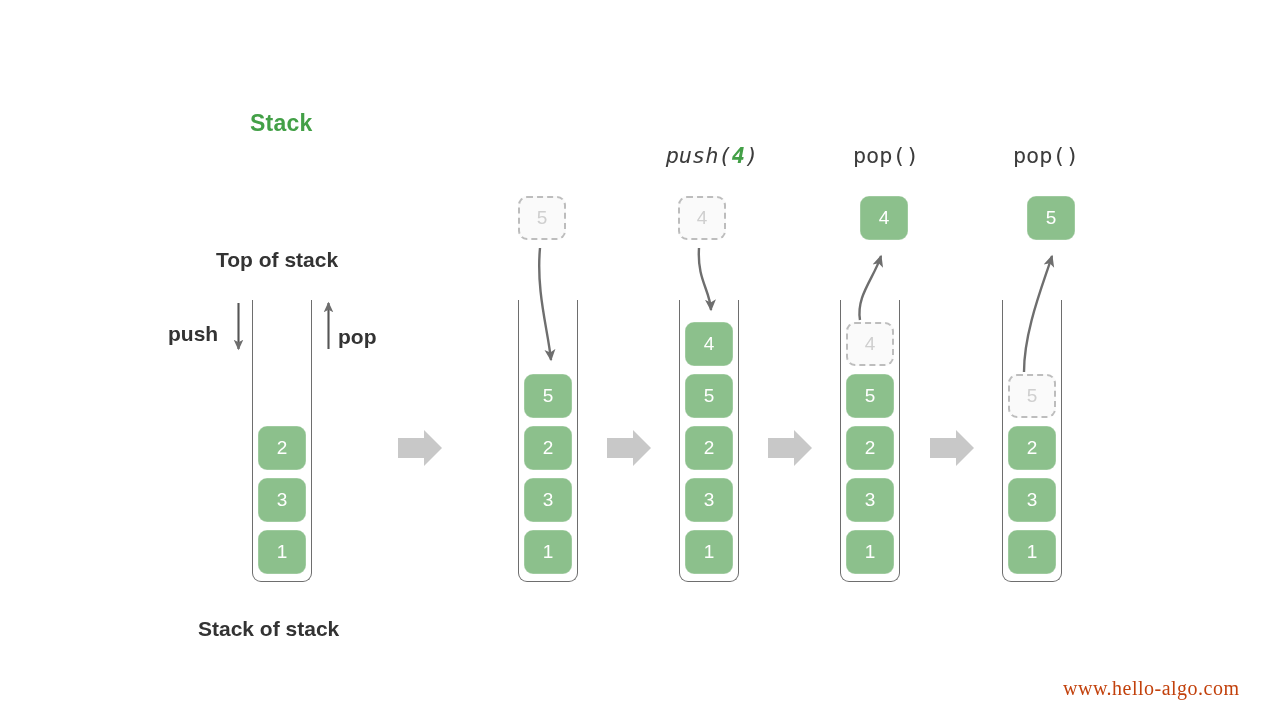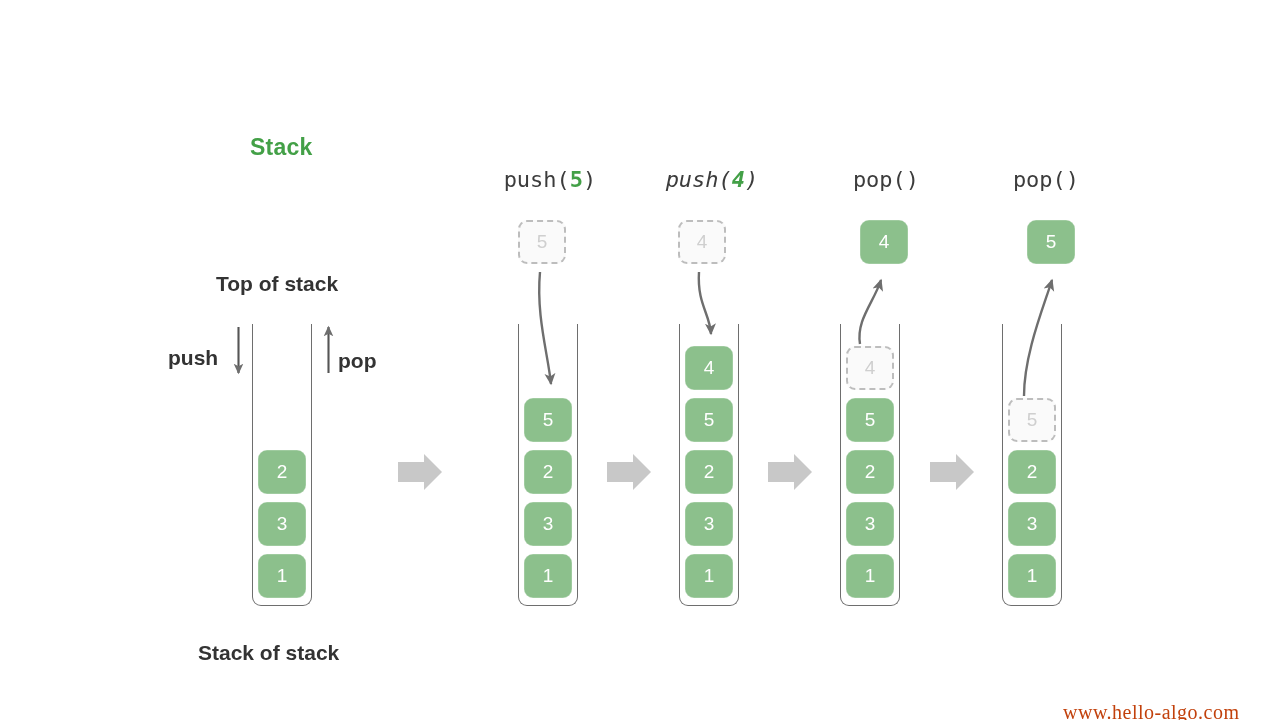--- a/index.html
+++ b/index.html
@@ -14,21 +14,20 @@
     position: relative;
     overflow: hidden;
     font-family: "Liberation Sans", sans-serif;
     -webkit-font-smoothing: antialiased;
   }
   #canvas {
     position: absolute;
     left: 0; top: 0;
     width: 1280px;
     height: 576px;
-    margin-top: 24px;
   }
 
   
   .title {
     position: absolute;
     font-size: 23px;
     font-weight: bold;
     color: #43a047;
     white-space: nowrap;
     letter-spacing: 0.2px;
@@ -152,21 +151,20 @@
   <div class="label-bold" style="left:216px; top:248px;">Top of stack</div>
 
   <div class="label-bold" style="left:198px; top:617px;">Stack of stack</div>
 
   <div class="label-bold" style="left:168px; top:322px;">push</div>
 
   <div class="label-bold" style="left:338px; top:325px;">pop</div>
 
   <div class="watermark" style="left:1063px; top:677px;">www.hello-algo.com</div>
 
-  <div class="op-label" style="left:470px; top:143px; width:160px;"><span>push</span>(<span class="arg">5</span>)</div>
 
   <div class="op-label" style="left:632px; top:143px; width:160px;font-style:italic;"><span>push</span>(<span class="arg">4</span>)</div>
 
   <div class="op-label" style="left:806px; top:143px; width:160px;">pop()</div>
 
   <div class="op-label" style="left:966px; top:143px; width:160px;">pop()</div>
 
   <div id="columns-layer">
       <div class="stack-col">
         <div class="stack-frame" style="left: 252px; top: 300px; width: 60px; height: 282px;"></div>

